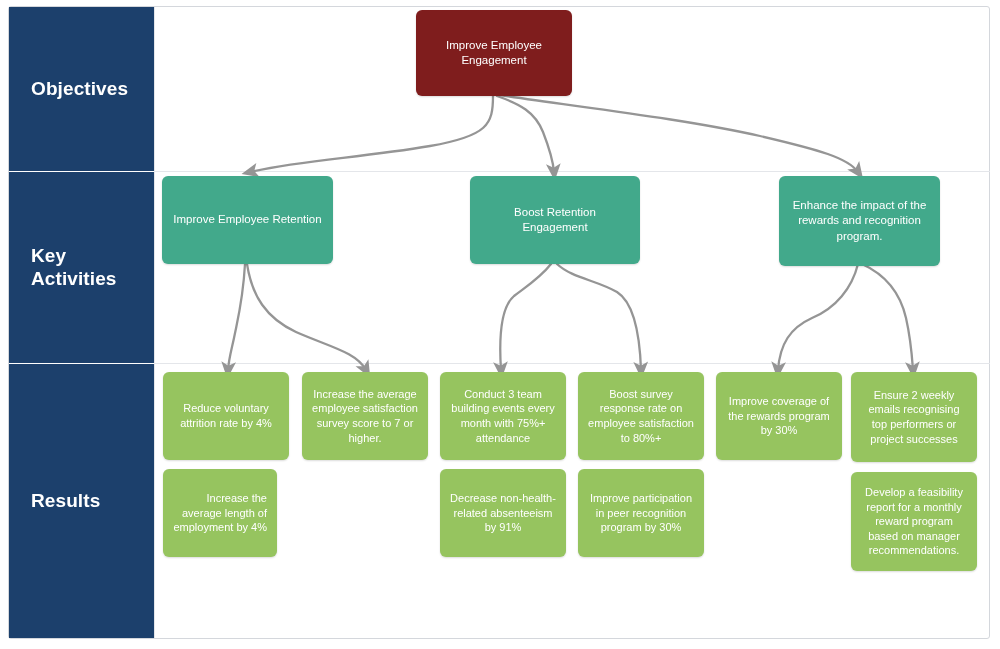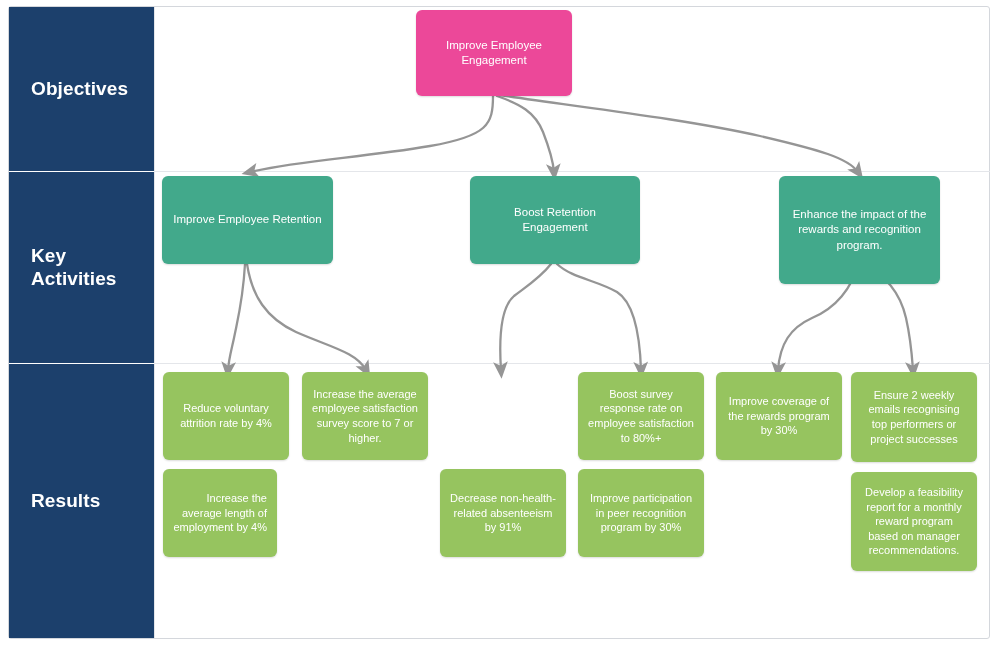--- a/index.html
+++ b/index.html
@@ -100,21 +100,21 @@
     line-height: 1.32;
     box-shadow: 0 1px 2px rgba(0,0,0,0.14);
   }
   .node .node-text {
     display: block;
     width: 100%;
     color: #ffffff;
   }
 
   .node.objective {
-    background: #ec4899;
+    background: #7f1d1d;
     font-size: 11.5px;
   }
   .node.activity {
     background: #42a98b;
     font-size: 11.5px;
   }
   .node.result {
     background: #96c45f;
     font-size: 11px;
   }
@@ -170,32 +170,35 @@
   </div>
 
   <div class="node activity" id="act-1" style="left:162px; top:176px; width:171px; height:88px;">
     <span class="node-text">Improve Employee Retention</span>
   </div>
 
   <div class="node activity" id="act-2" style="left:470px; top:176px; width:170px; height:88px;">
     <span class="node-text">Boost Retention Engagement</span>
   </div>
 
-  <div class="node activity" id="act-3" style="left:779px; top:176px; width:161px; height:108px;">
+  <div class="node activity" id="act-3" style="left:779px; top:176px; width:161px; height:90px;">
     <span class="node-text">Enhance the impact of the rewards and recognition program.</span>
   </div>
 
   <div class="node result" id="res-1" style="left:163px; top:372px; width:126px; height:88px;">
     <span class="node-text">Reduce voluntary attrition rate by 4%</span>
   </div>
 
   <div class="node result" id="res-2" style="left:302px; top:372px; width:126px; height:88px;">
     <span class="node-text">Increase the average employee satisfaction survey score to 7 or higher.</span>
   </div>
 
+  <div class="node result" id="res-3" style="left:440px; top:372px; width:126px; height:88px;">
+    <span class="node-text">Conduct 3 team building events every month with 75%+ attendance</span>
+  </div>
 
   <div class="node result" id="res-4" style="left:578px; top:372px; width:126px; height:88px;">
     <span class="node-text">Boost survey response rate on employee satisfaction to 80%+</span>
   </div>
 
   <div class="node result" id="res-5" style="left:716px; top:372px; width:126px; height:88px;">
     <span class="node-text">Improve coverage of the rewards program by 30%</span>
   </div>
 
   <div class="node result" id="res-6" style="left:851px; top:372px; width:126px; height:90px;">

